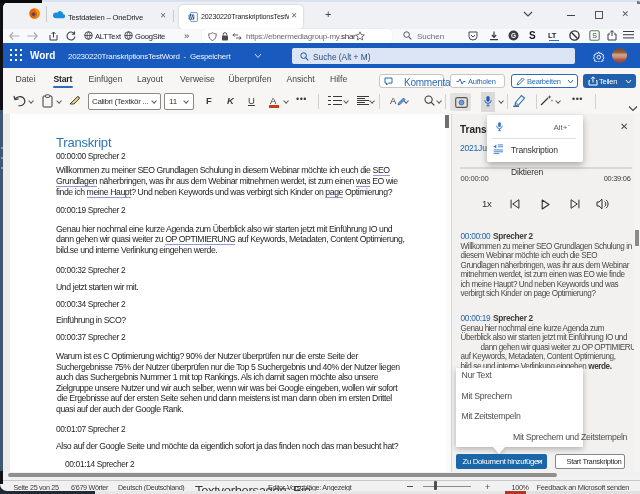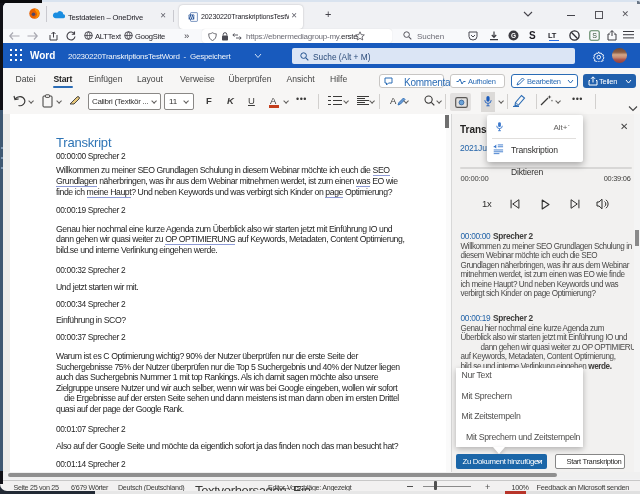--- a/index.html
+++ b/index.html
@@ -100,21 +100,21 @@
   <svg class="abs" style="left:208px;top:31.5px;" width="9" height="9" viewBox="0 0 10 10">
       <path d="M5 0.8 C6.5 1.8 8 2 9.2 2 C9.2 6 8 8.2 5 9.5 C2 8.2 0.8 6 0.8 2 C2 2 3.5 1.8 5 0.8Z" stroke="#4a4a52" stroke-width="0.9" fill="none"></path>
     </svg>
   <svg class="abs" style="left:221px;top:31.5px;" width="8" height="9" viewBox="0 0 8 9">
       <rect x="1" y="3.5" width="6" height="5" rx="0.8" fill="#4a4a52"></rect>
       <path d="M2.2 3.5 V2.5 A1.8 1.8 0 0 1 5.8 2.5 V3.5" stroke="#4a4a52" stroke-width="1" fill="none"></path>
     </svg>
   <svg class="abs" style="left:231.5px;top:32.5px;" width="10" height="7" viewBox="0 0 10 7">
       <path d="M2.5 0.5 L0.8 2 L2.5 3.5 M1 2 H6 M7.5 3.5 L9.2 5 L7.5 6.5 M9 5 H4" stroke="#4a4a52" stroke-width="0.9" fill="none"></path>
     </svg>
-  <div class="abs nw" style="left:246px;top:31.5px;font-size:8px;color:#6b6b74;letter-spacing:-0.25px;">https://ebnermediagroup-my.<span style="color:#2a2a30;">erste</span></div>
+  <div class="abs nw" style="left:246px;top:31.5px;font-size:8px;color:#6b6b74;letter-spacing:-0.25px;">https://ebnermediagroup-my.<span style="color:#2a2a30;">shar</span></div>
   <svg class="abs" style="left:355px;top:30.5px;" width="10" height="10" viewBox="0 0 12 12">
       <path d="M6 1 L7.5 4.4 L11.2 4.7 L8.4 7.1 L9.3 10.8 L6 8.8 L2.7 10.8 L3.6 7.1 L0.8 4.7 L4.5 4.4 Z" stroke="#55545c" stroke-width="1" fill="none"></path>
     </svg>
 
   <svg class="abs" style="left:403px;top:31px;" width="9" height="9" viewBox="0 0 9 9">
       <circle cx="3.6" cy="3.6" r="2.8" stroke="#55545c" stroke-width="1" fill="none"></circle>
       <path d="M5.8 5.8 L8.3 8.3" stroke="#55545c" stroke-width="1.1"></path>
     </svg>
   <div class="abs nw" style="left:417px;top:31.5px;font-size:8px;color:#6b6b74;">Suchen</div>
 
@@ -301,25 +301,25 @@
   <div class="dl" style="left:56px;top:245.0px;">bild.se und interne Verlinkung eingehen werde.</div>
   <div class="ts" style="left:56px;top:264.9px;">00:00:32 Sprecher 2</div>
   <div class="dl" style="left:56px;top:281.8px;">Und jetzt starten wir mit.</div>
   <div class="ts" style="left:56px;top:298.7px;">00:00:34 Sprecher 2</div>
   <div class="dl" style="left:56px;top:314.8px;">Einführung in SCO?</div>
   <div class="ts" style="left:56px;top:332.4px;">00:00:37 Sprecher 2</div>
   <div class="dl" style="left:56px;top:351.4px;">Warum ist es C Optimierung wichtig? 90% der Nutzer überprüfen nur die erste Seite der</div>
   <div class="dl" style="left:56px;top:361.6px;">Suchergebnisse 75% der Nutzer überprüfen nur die Top 5 Suchergebnis und 40% der Nutzer liegen</div>
   <div class="dl" style="left:56px;top:372.1px;">auch das Suchergebnis Nummer 1 mit top Rankings. Als ich damit sagen möchte also unsere</div>
   <div class="dl" style="left:56px;top:382.6px;">Zielgruppe unsere Nutzer und wir auch selber, wenn wir was bei Google eingeben, wollen wir sofort</div>
-  <div class="dl" style="left:64px;top:393.1px;">die Ergebnisse auf der ersten Seite sehen und dann meistens ist man dann oben im ersten Drittel</div>
-  <div class="dl" style="left:56px;top:403.6px;">quasi auf der page der Google Rank.</div>
+  <div class="dl" style="left:57px;top:393.1px;">die Ergebnisse auf der ersten Seite sehen und dann meistens ist man dann oben im ersten Drittel</div>
+  <div class="dl" style="left:56px;top:403.6px;">quasi auf der auch der Google Rank.</div>
   <div class="ts" style="left:56px;top:423.9px;">00:01:07 Sprecher 2</div>
   <div class="dl" style="left:56px;top:440.7px;">Also auf der Google Seite und möchte da eigentlich sofort ja das finden noch das man besucht hat?</div>
-  <div class="ts" style="left:56px;top:458.7px;">00:01:14 Sprecher 2</div>
+  <div class="ts" style="left:65px;top:458.7px;">00:01:14 Sprecher 2</div>
 
   <div class="abs" style="left:450.5px;top:114px;width:189.5px;height:359px;background:#f2f1f0;border-left:1px solid #d8d8d8;box-sizing:border-box;"></div>
   <div class="abs nw" style="left:460px;top:123.5px;font-size:10px;font-weight:bold;color:#252423;">Transkript</div>
   <div class="abs" style="left:620px;top:120.5px;font-size:10px;color:#444;">✕</div>
   <div class="abs nw" style="left:460px;top:142.8px;font-size:8.5px;color:#2464a8;letter-spacing:-0.2px;">2021JuniWebinar</div>
   <div class="abs" style="left:460px;top:166.9px;width:172px;height:2.6px;background:#d8d7d6;border-radius:1.3px;"></div>
   <div class="abs nw" style="left:460.5px;top:174.3px;font-size:7.6px;color:#3c3b39;letter-spacing:-0.2px;">00:00:00</div>
   <div class="abs nw" style="right:9.5px;top:174.3px;font-size:7.4px;color:#3c3b39;letter-spacing:-0.25px;">00:39:06</div>
 
   <div class="abs nw" style="left:482px;top:198px;font-size:9.5px;color:#2f2e2d;letter-spacing:-0.3px;">1x</div>
@@ -355,21 +355,21 @@
   <div class="pl" style="left:460.5px;top:361.8px;">bild.se und interne Verlinkung eingehen <b style="color:#3d3c3b;">werde.</b></div>
 
   <div class="abs" style="left:633.5px;top:114px;width:6.5px;height:359px;background:#f4f4f4;"></div>
   <div class="abs" style="left:634.5px;top:230px;width:4px;height:16px;background:#8a8a8a;"></div>
 
   <div class="abs" style="left:455.5px;top:367.5px;width:127px;height:79px;background:#fff;box-shadow:0 2px 6px rgba(0,0,0,0.28);"></div>
   <div class="abs" style="left:493px;top:446.5px;width:0;height:0;border-left:6.5px solid transparent;border-right:6.5px solid transparent;border-top:7px solid #fff;filter:drop-shadow(0 2px 2px rgba(0,0,0,0.2));"></div>
   <div class="menuitem" style="left:461.5px;top:370.3px;">Nur Text</div>
   <div class="menuitem" style="left:461.5px;top:391.3px;">Mit Sprechern</div>
   <div class="menuitem" style="left:461.5px;top:411.4px;">Mit Zeitstempeln</div>
-  <div class="menuitem" style="left:437px;top:432.4px;padding-left:29px;">Mit Sprechern und Zeitstempeln</div>
+  <div class="menuitem" style="left:484px;top:432.4px;padding-left:29px;">Mit Sprechern und Zeitstempeln</div>
 
   <div class="abs" style="left:456px;top:453.8px;width:91px;height:15px;background:#1b66a8;border-radius:2px;"></div>
   <div class="abs nw" style="left:462.5px;top:457px;font-size:7.8px;color:#fff;letter-spacing:-0.35px;">Zu Dokument hinzufügen</div>
   <svg class="abs" style="left:536px;top:458.5px;" width="7" height="5" viewBox="0 0 7 5">
       <path d="M1 1 L3.5 4 L6 1" stroke="#fff" stroke-width="1" fill="none"></path>
     </svg>
   <div class="abs" style="left:555px;top:453.8px;width:70px;height:15px;background:#fff;border:1px solid #868686;border-radius:2px;box-sizing:border-box;"></div>
   <div class="abs nw" style="left:566.5px;top:457.2px;font-size:7.6px;color:#2b2a29;letter-spacing:-0.35px;">Start Transkription</div>
 
   <div class="abs" style="left:486.5px;top:114.5px;width:96px;height:47px;background:#fff;border-radius:2px;box-shadow:0 3px 7px rgba(0,0,0,0.3);"></div>

